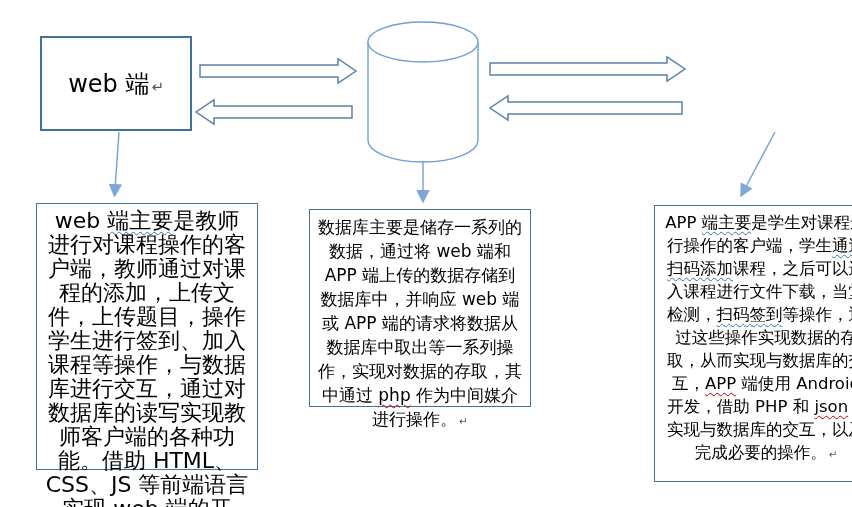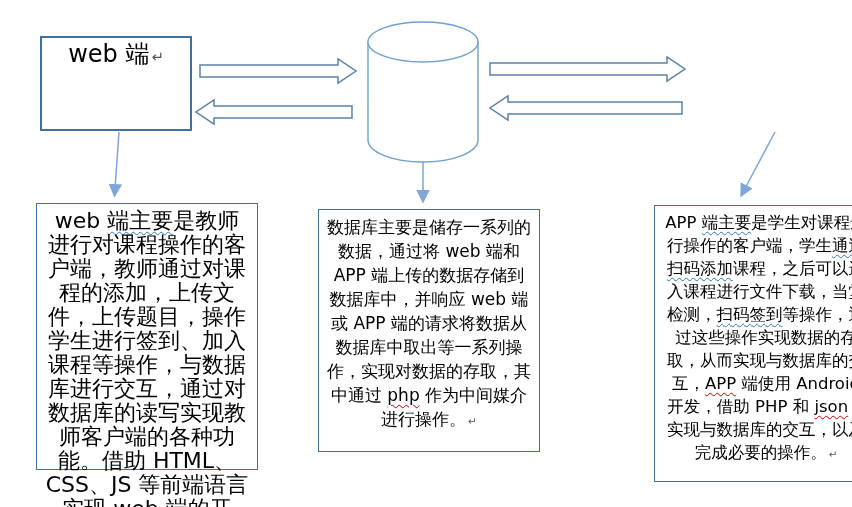--- a/index.html
+++ b/index.html
@@ -3,36 +3,36 @@
 <meta charset="utf-8">
 <style>
   html,body{margin:0;padding:0;background:#fff;}
   #canvas{
     position:relative;width:852px;height:507px;background:#ffffff;overflow:hidden;
     font-family:"DejaVu Sans","Liberation Sans",sans-serif;color:#1a1a1a;
   }
   #shape-layer{position:absolute;left:0;top:0;width:852px;height:507px;}
   .node-box{
     position:absolute;box-sizing:border-box;border:2px solid #41719c;background:#fff;
-    display:flex;justify-content:center;
+    display:flex;align-items:center;justify-content:center;
     font-size:24px;color:#000;
   }
   #web-node{left:40px;top:36px;width:152px;height:95px;}
   #app-node{left:695px;top:36px;width:152px;height:95px;}
   #db-label{
     position:absolute;left:368px;top:88px;width:110px;text-align:center;
     font-size:21px;color:#000;
   }
   .desc-box{
     position:absolute;box-sizing:border-box;border:1.5px solid #41719c;background:#fff;
     text-align:center;color:#000;
     padding:5px 7px;line-break:strict;
   }
   #web-desc{left:36px;top:203px;width:222px;height:267px;font-size:22px;line-height:24px;}
-  #db-desc{left:318px;top:209px;width:222px;height:243px;font-size:17px;line-height:24px;}
+  #db-desc{left:309px;top:209px;width:222px;height:198px;font-size:17px;line-height:24px;}
   #app-desc{left:622px;top:205px;width:224px;height:277px;font-size:16.5px;line-height:23px;margin-left:32px;}
   .wavy-blue{text-decoration:underline wavy #2e75b6;text-decoration-thickness:1px;text-underline-offset:3px;}
   .wavy-red{text-decoration:underline wavy #c00000;text-decoration-thickness:1px;text-underline-offset:3px;}
   .seg-pilcrow{font-size:0.62em;color:#555;margin-left:2px;text-decoration:none;}
 </style>
 </head>
 <body>
 
 <div id="canvas">
 

